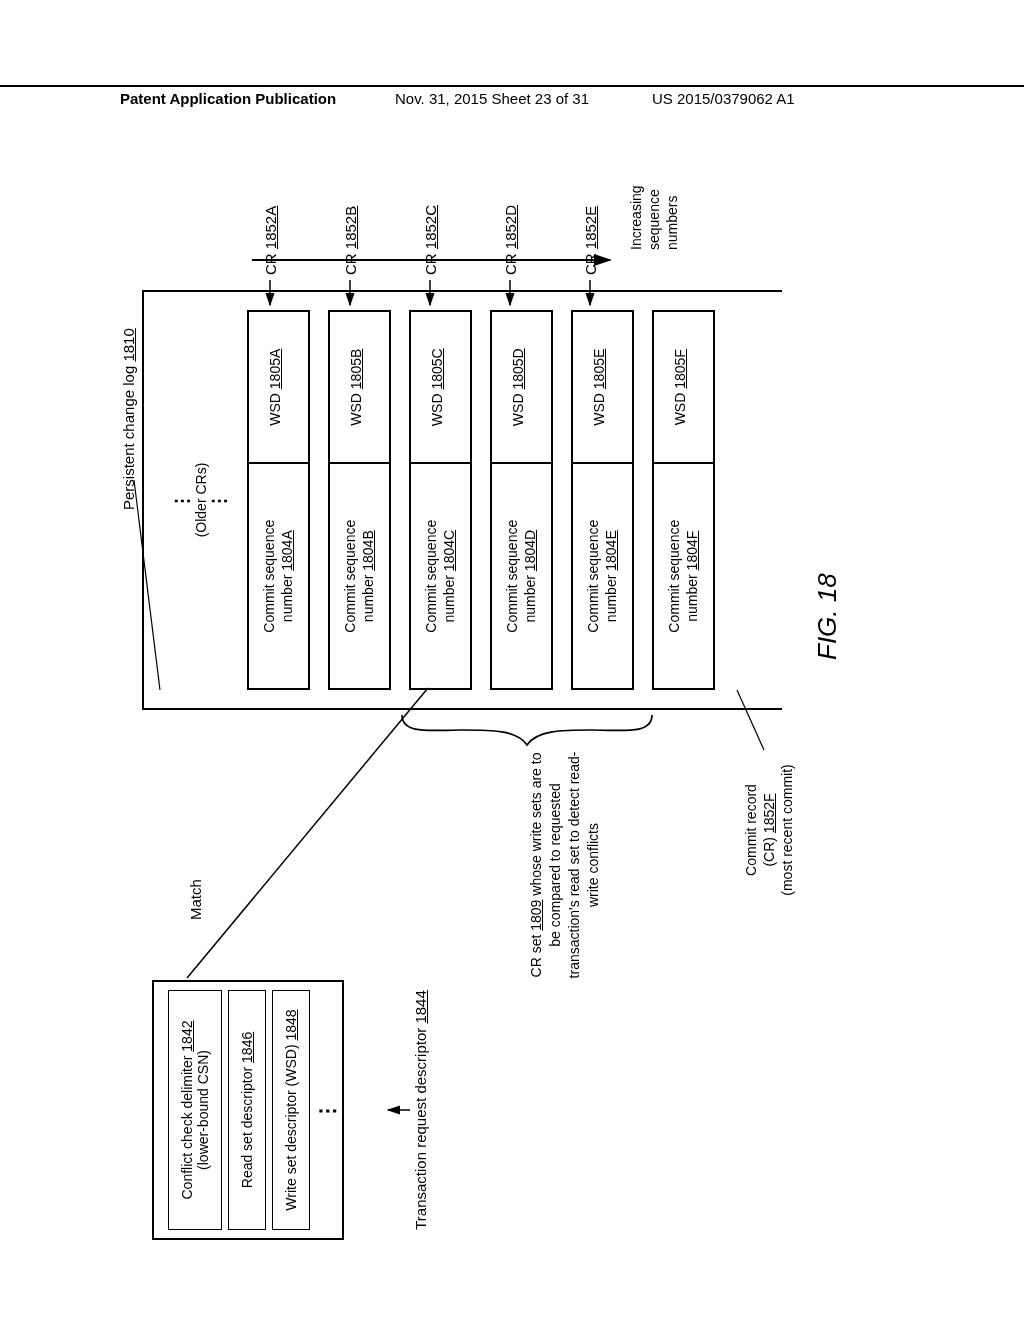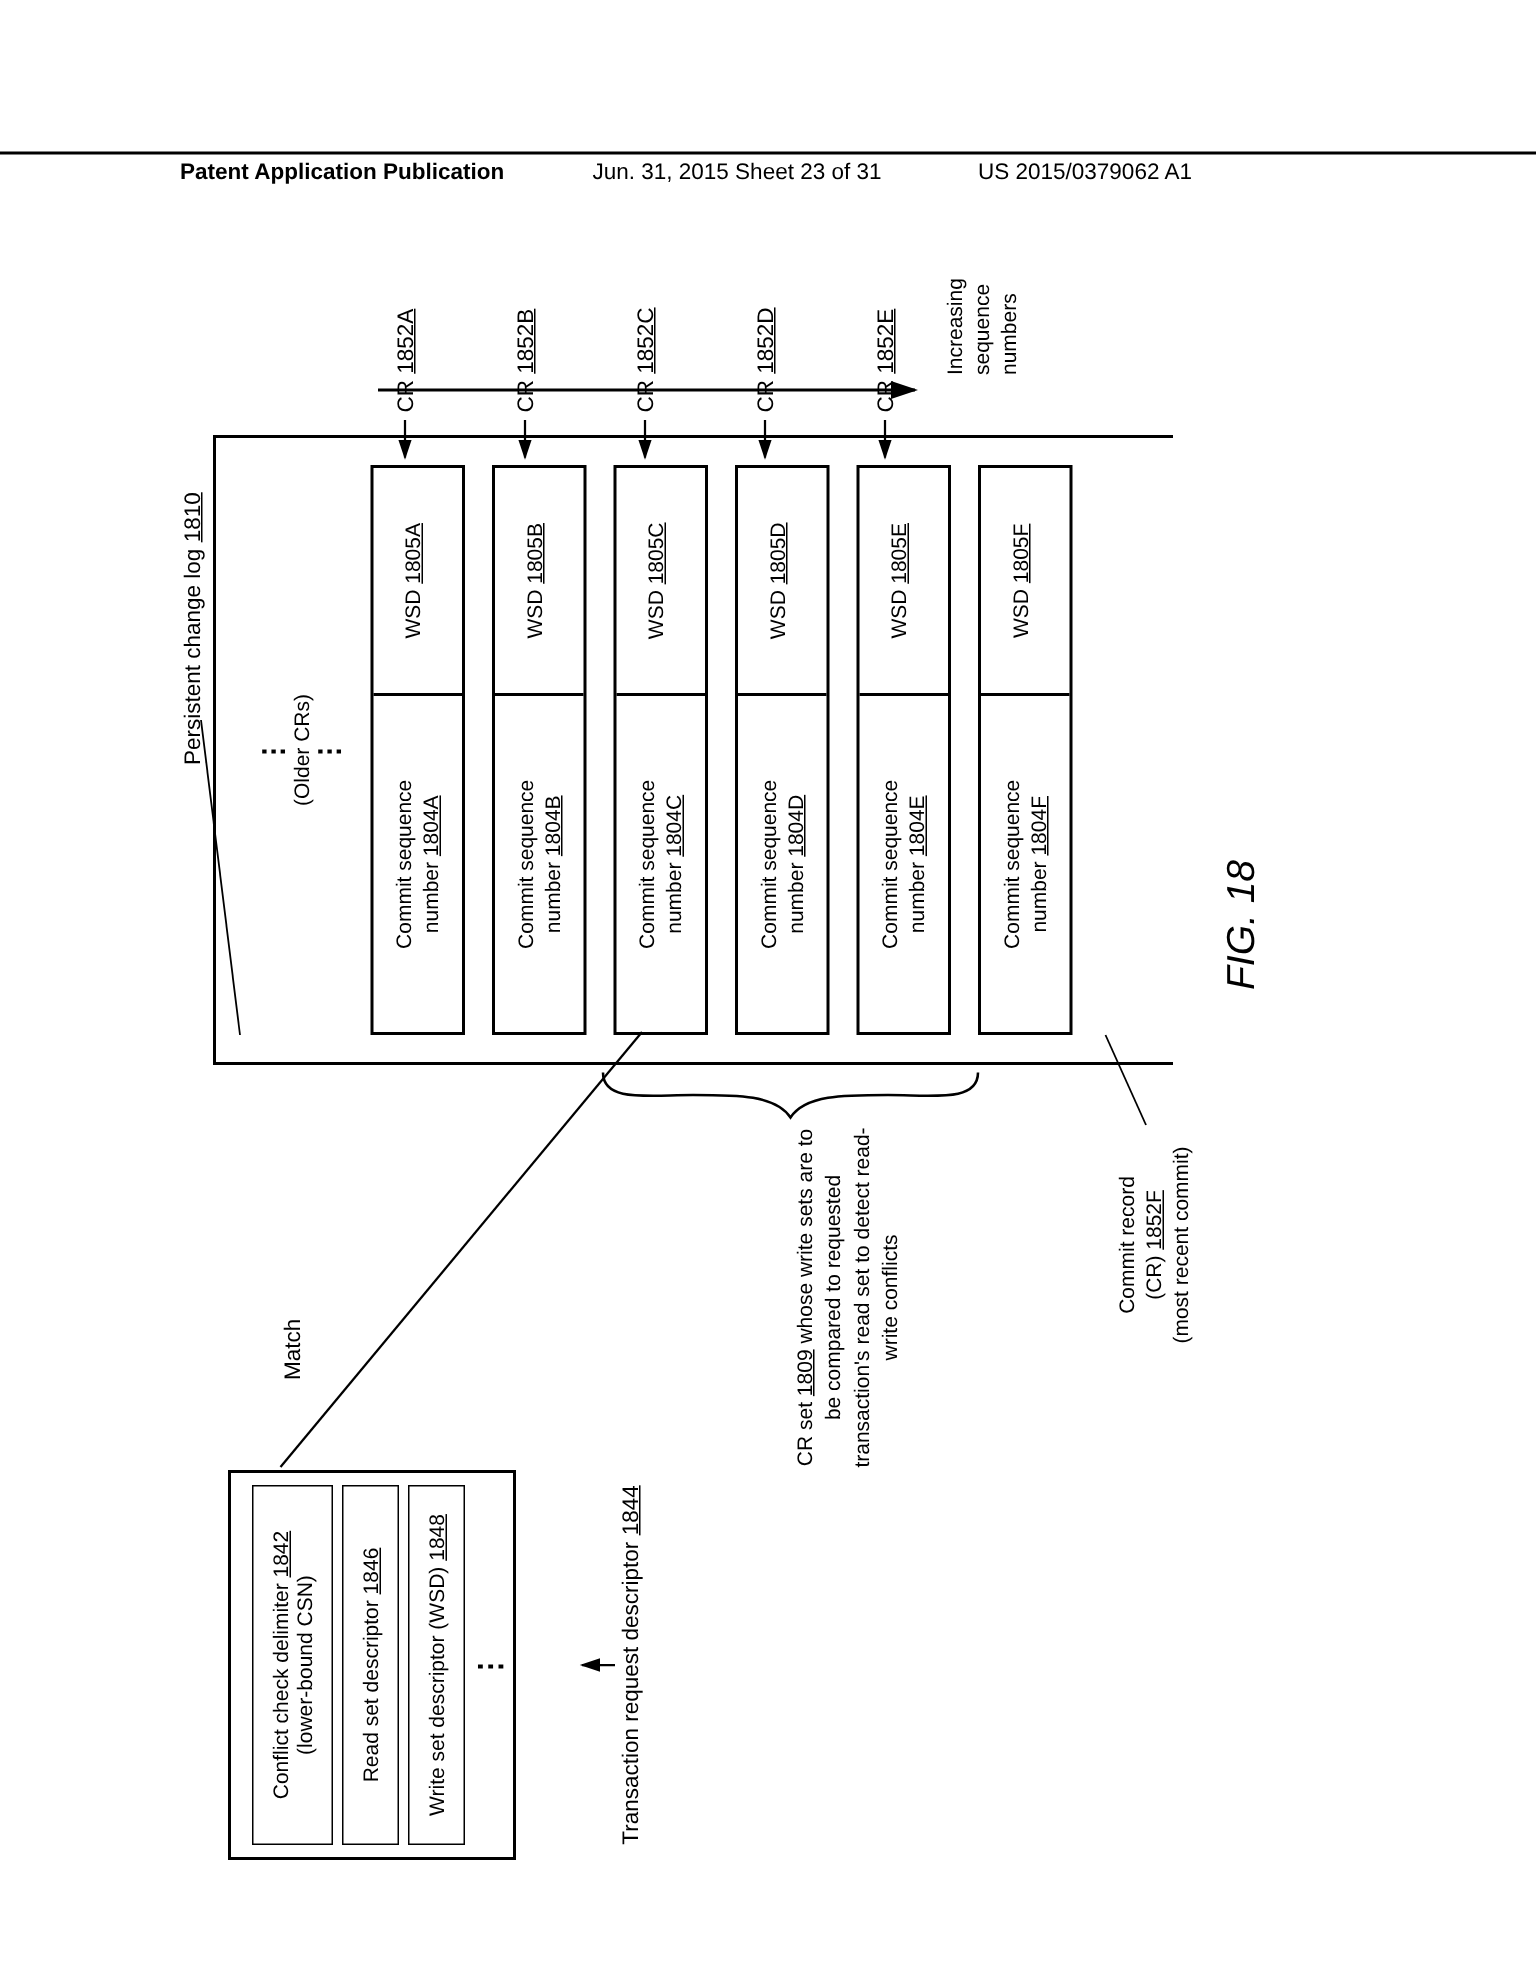--- a/index.html
+++ b/index.html
@@ -14,21 +14,20 @@
   }
   .header {
     position: absolute;
     top: 85px;
     left: 0;
     width: 1024px;
     border-top: 2px solid #000;
     padding-top: 3px;
     font-size: 15px;
     display: flex;
-    margin-top: 16px;
   }
   .header .left { position: absolute; left: 120px; font-weight: bold; }
   .header .mid  { position: absolute; left: 395px; }
   .header .right{ position: absolute; left: 652px; }
 
   
   .canvas {
     position: absolute;
     left: 512px;
     top: 700px;
@@ -174,21 +173,21 @@
     width: 1100px;
     height: 760px;
     pointer-events: none;
   }
 </style>
 </head>
 <body>
 
 <div class="header">
   <div class="left">Patent Application Publication</div>
-  <div class="mid">Jun. 31, 2015  Sheet 23 of 31</div>
+  <div class="mid">Nov. 31, 2015  Sheet 23 of 31</div>
   <div class="right">US 2015/0379062 A1</div>
 </div>
 
 <div class="canvas">
 
   <div class="trd">
     <div class="trd-row">
       Conflict check delimiter <span class="und">1842</span><br>(lower-bound CSN)
     </div>
     <div class="trd-row">

